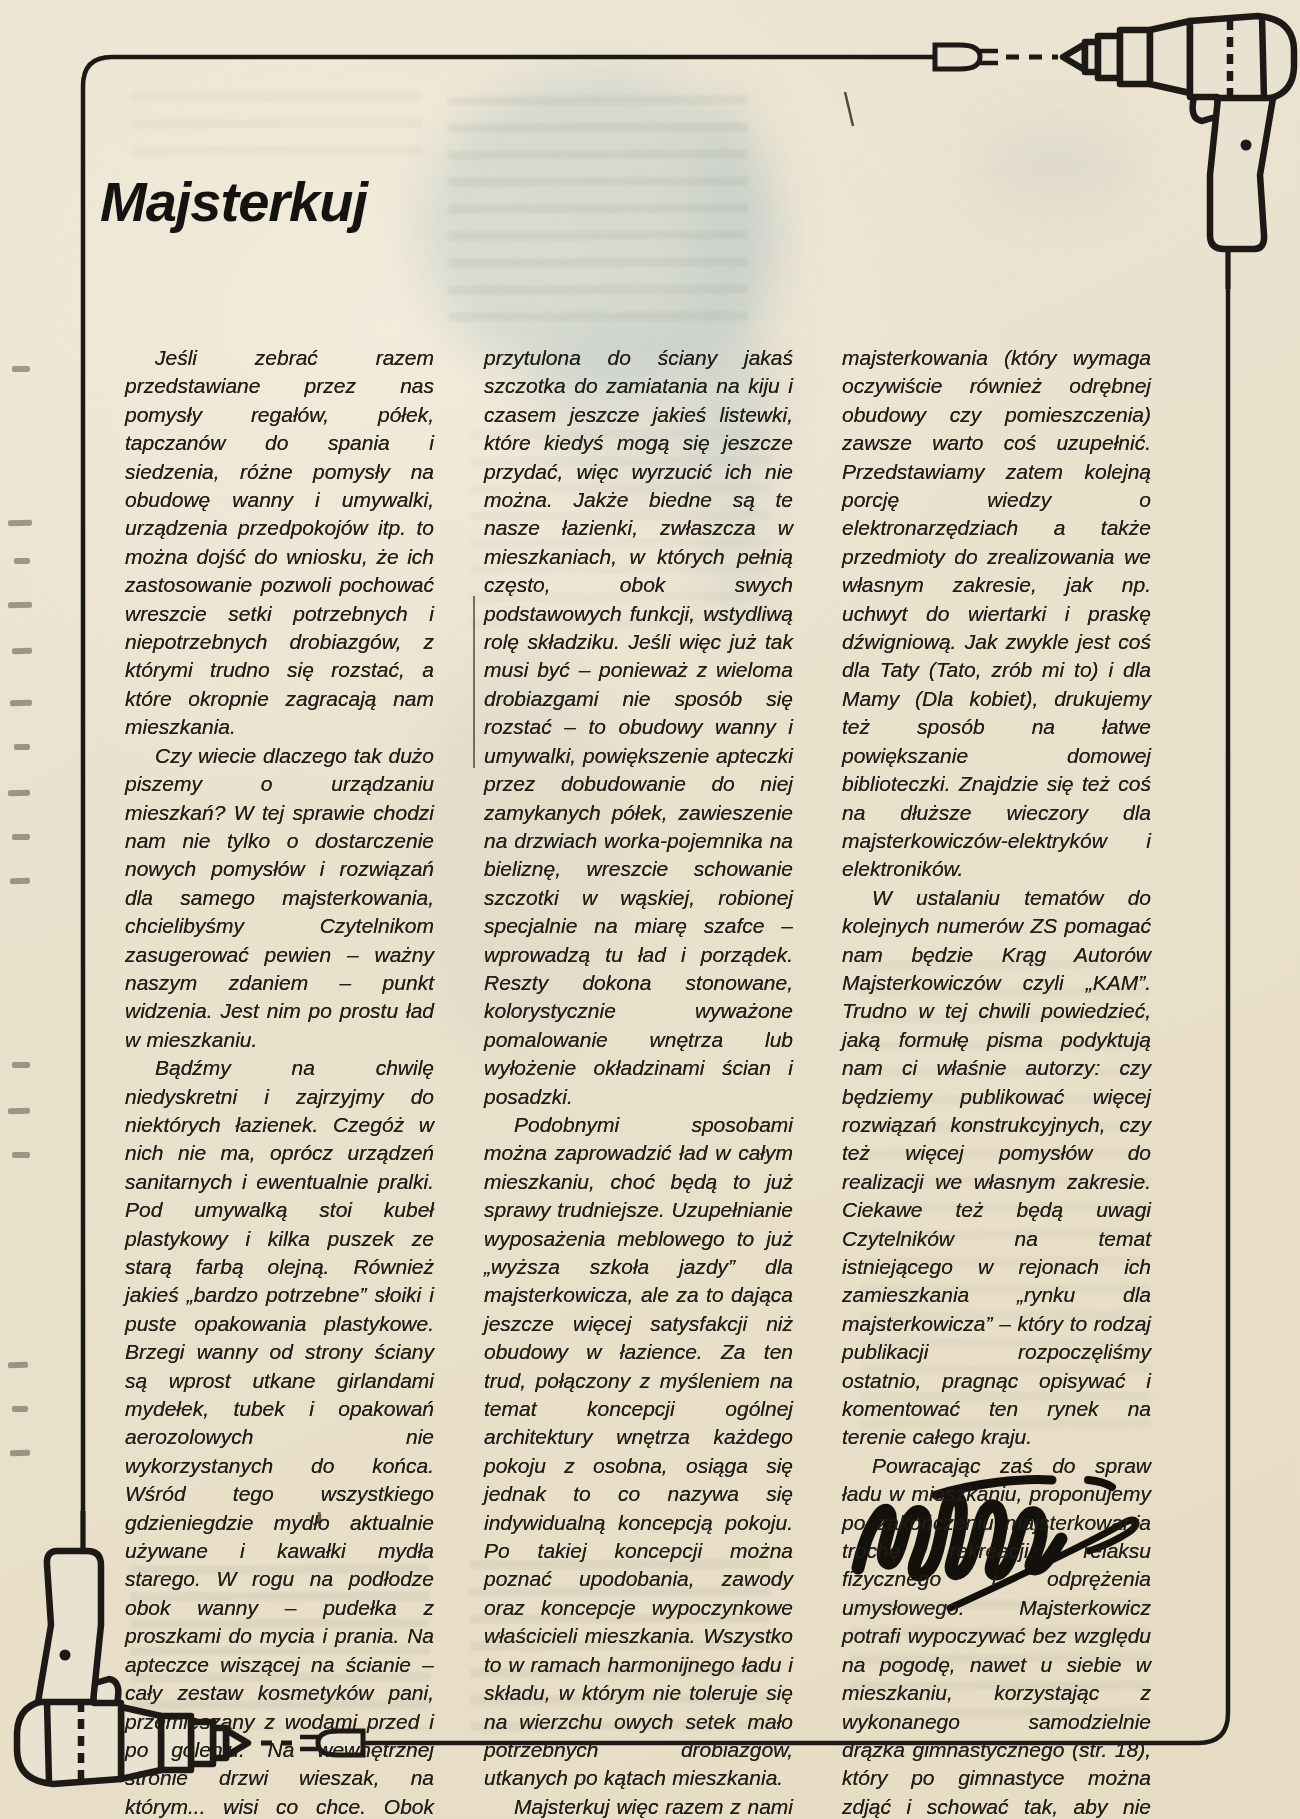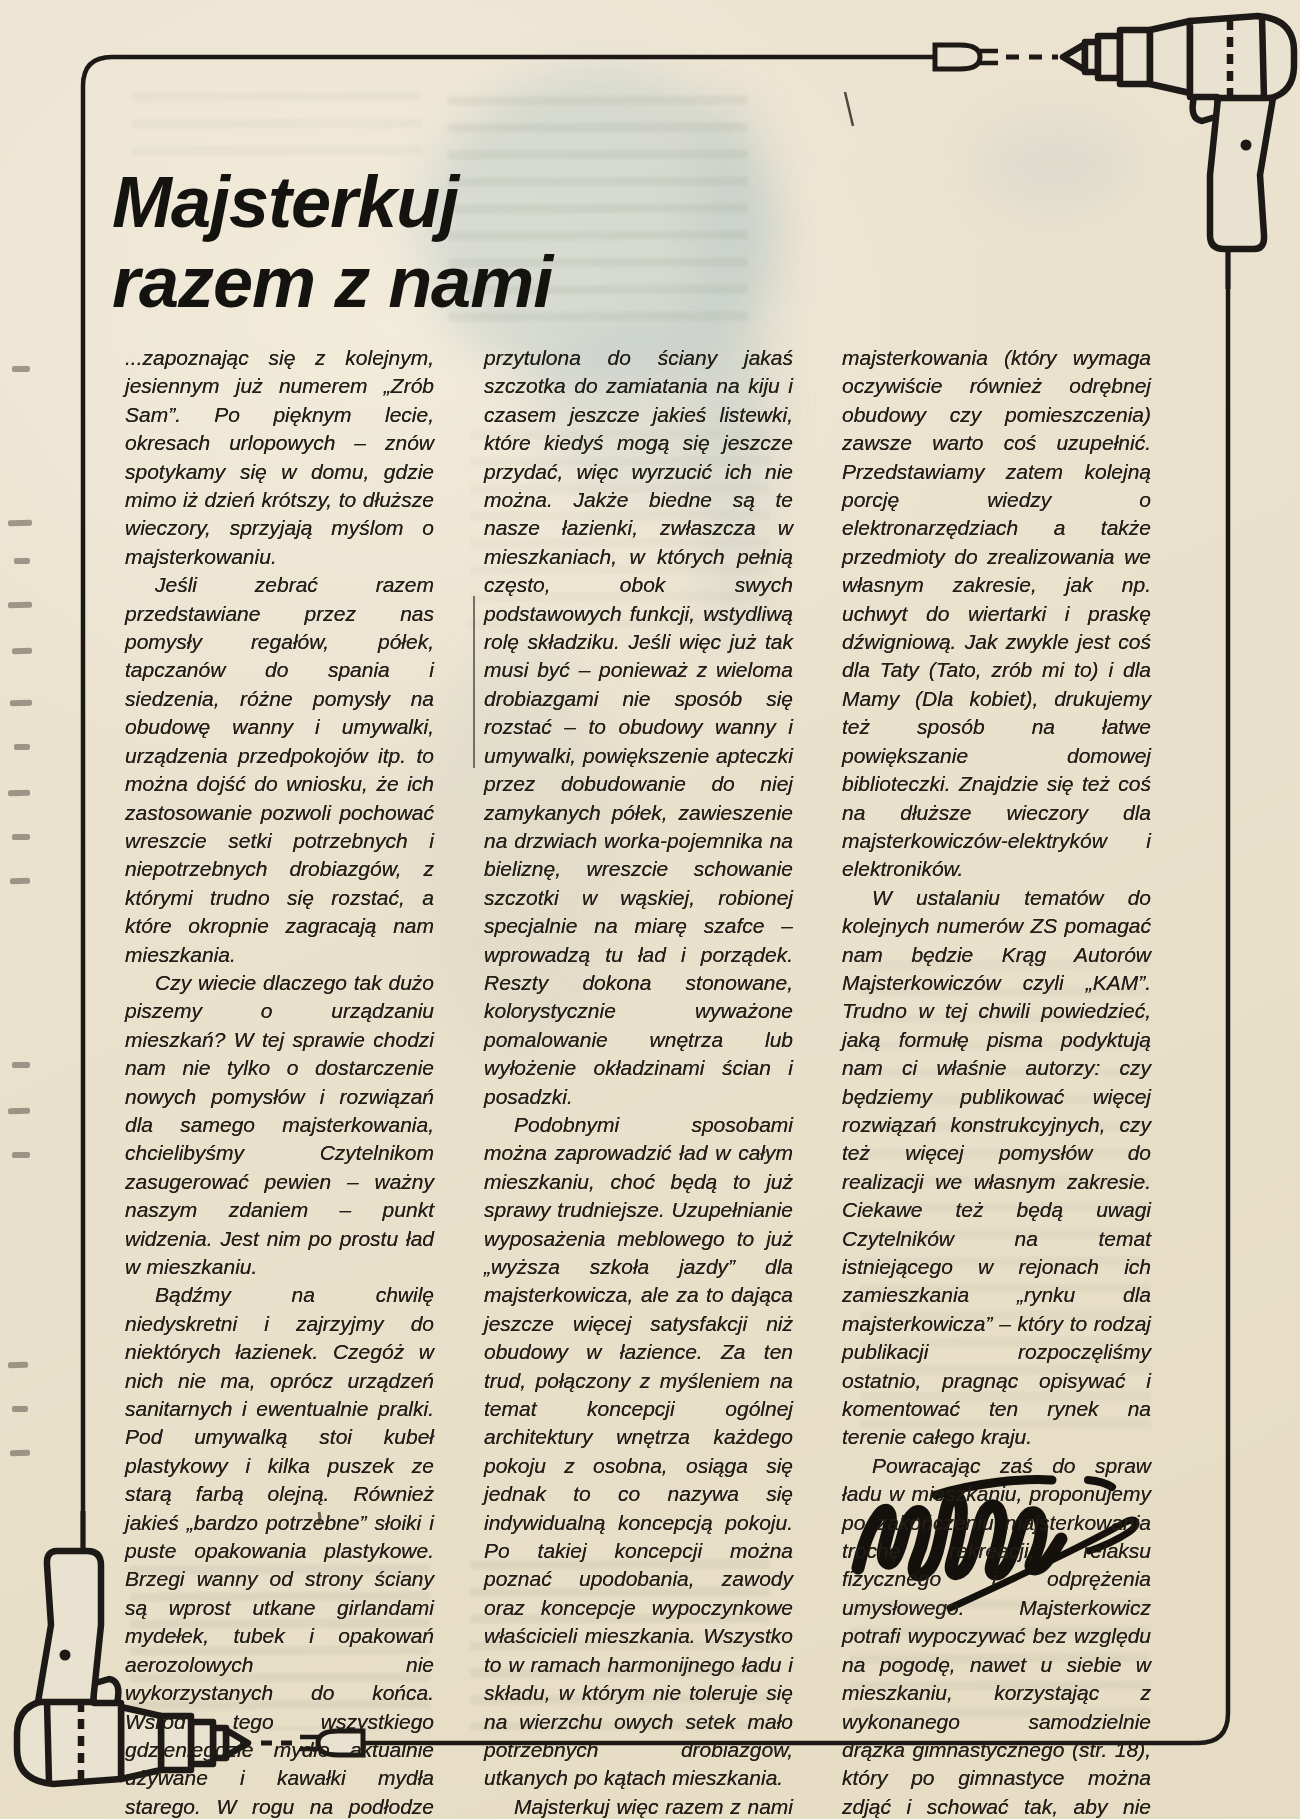--- a/index.html
+++ b/index.html
@@ -31,22 +31,22 @@
   .ghost.g2{left:132px;top:92px;width:290px;height:66px;opacity:.5;}
   .ghost.g3{left:860px;top:960px;width:290px;height:470px;opacity:.55;}
   .ghost.g4{left:130px;top:1565px;width:300px;height:165px;}
   .ghost.g5{left:470px;top:1560px;width:300px;height:170px;}
   .ghost.g6{left:850px;top:1600px;width:300px;height:130px;opacity:.7;}
   .ghost.g7{left:470px;top:430px;width:300px;height:210px;opacity:.45;}
   
   .bleed{position:absolute;height:6px;background:rgba(48,44,36,0.42);border-radius:2px;transform:rotate(-1deg);}
   
   .headline{
-    position:absolute;left:112px;top:162px;
-    font-size:72px;line-height:80px;font-weight:bold;font-style:italic;
+    position:absolute;left:100px;top:162px;
+    font-size:56px;line-height:80px;font-weight:bold;font-style:italic;
     letter-spacing:-1px;color:#15130f;
   }
   
   .col{
     position:absolute;top:344px;width:309px;
     font-style:italic;font-size:21px;line-height:28.4px;
     color:#211d17;text-align:justify;
     text-shadow:0 0 .45px rgba(33,29,23,.85);
     hyphens:auto;-webkit-hyphens:auto;word-spacing:.5px;
   }
@@ -168,25 +168,23 @@
         C1029,1509 1039,1510 1041,1524
         C1043,1538 1036,1554 1032,1562
         C1028,1570 1037,1572 1045,1563
         C1052,1554 1057,1545 1061,1539"></path>
       <path stroke-width="7" d="M950,1608 C1000,1585 1082,1547 1122,1524 C1137,1515 1141,1524 1129,1532 C1117,1540 1101,1547 1089,1551"></path>
     </g>
   </svg>
 
   <div class="headline">
     <div>Majsterkuj</div>
-    <div>razem z nami</div>
   </div>
 
   <div class="col c1">
-      <p class="">...zapoznając się z kolejnym, jesiennym już numerem „Zrób Sam”. Po pięknym lecie, okresach urlopowych – znów spotykamy się w domu, gdzie mimo iż dzień krótszy, to dłuższe wieczory, sprzyjają myślom o majsterkowaniu.</p>
       <p class="indent">Jeśli zebrać razem przedstawiane przez nas pomysły regałów, półek, tapczanów do spania i siedzenia, różne pomysły na obudowę wanny i umywalki, urządzenia przedpokojów itp. to można dojść do wniosku, że ich zastosowanie pozwoli pochować wreszcie setki potrzebnych i niepotrzebnych drobiazgów, z którymi trudno się rozstać, a które okropnie zagracają nam mieszkania.</p>
       <p class="indent">Czy wiecie dlaczego tak dużo piszemy o urządzaniu mieszkań? W tej sprawie chodzi nam nie tylko o dostarczenie nowych pomysłów i rozwiązań dla samego majsterkowania, chcielibyśmy Czytelnikom zasugerować pewien – ważny naszym zdaniem – punkt widzenia. Jest nim po prostu ład w mieszkaniu.</p>
       <p class="indent">Bądźmy na chwilę niedyskretni i zajrzyjmy do niektórych łazienek. Czegóż w nich nie ma, oprócz urządzeń sanitarnych i ewentualnie pralki. Pod umywalką stoi kubeł plastykowy i kilka puszek ze starą farbą olejną. Również jakieś „bardzo potrzebne” słoiki i puste opakowania plastykowe. Brzegi wanny od strony ściany są wprost utkane girlandami mydełek, tubek i opakowań aerozolowych nie wykorzystanych do końca. Wśród tego wszystkiego gdzieniegdzie mydło aktualnie używane i kawałki mydła starego. W rogu na podłodze obok wanny – pudełka z proszkami do mycia i prania. Na apteczce wiszącej na ścianie – cały zestaw kosmetyków pani, przemieszany z wodami przed i po goleniu. Na wewnętrznej stronie drzwi wieszak, na którym... wisi co chce. Obok rezerwuaru wody spłukującej muszle,</p>
     </div>
   <div class="col c2">
       <p class="">przytulona do ściany jakaś szczotka do zamiatania na kiju i czasem jeszcze jakieś listewki, które kiedyś mogą się jeszcze przydać, więc wyrzucić ich nie można. Jakże biedne są te nasze łazienki, zwłaszcza w mieszkaniach, w których pełnią często, obok swych podstawowych funkcji, wstydliwą rolę składziku. Jeśli więc już tak musi być – ponieważ z wieloma drobiazgami nie sposób się rozstać – to obudowy wanny i umywalki, powiększenie apteczki przez dobudowanie do niej zamykanych półek, zawieszenie na drzwiach worka-pojemnika na bieliznę, wreszcie schowanie szczotki w wąskiej, robionej specjalnie na miarę szafce – wprowadzą tu ład i porządek. Reszty dokona stonowane, kolorystycznie wyważone pomalowanie wnętrza lub wyłożenie okładzinami ścian i posadzki.</p>
       <p class="indent">Podobnymi sposobami można zaprowadzić ład w całym mieszkaniu, choć będą to już sprawy trudniejsze. Uzupełnianie wyposażenia meblowego to już „wyższa szkoła jazdy” dla majsterkowicza, ale za to dająca jeszcze więcej satysfakcji niż obudowy w łazience. Za ten trud, połączony z myśleniem na temat koncepcji ogólnej architektury wnętrza każdego pokoju z osobna, osiąga się jednak to co nazywa się indywidualną koncepcją pokoju. Po takiej koncepcji można poznać upodobania, zawody oraz koncepcje wypoczynkowe właścicieli mieszkania. Wszystko to w ramach harmonijnego ładu i składu, w którym nie toleruje się na wierzchu owych setek mało potrzebnych drobiazgów, utkanych po kątach mieszkania.</p>
       <p class="indent">Majsterkuj więc razem z nami aby wprowadzić ład i porządek w mieszkaniu, w którym spędza się obecnie wiele wolnego czasu.</p>
     </div>
   <div class="col c3">

